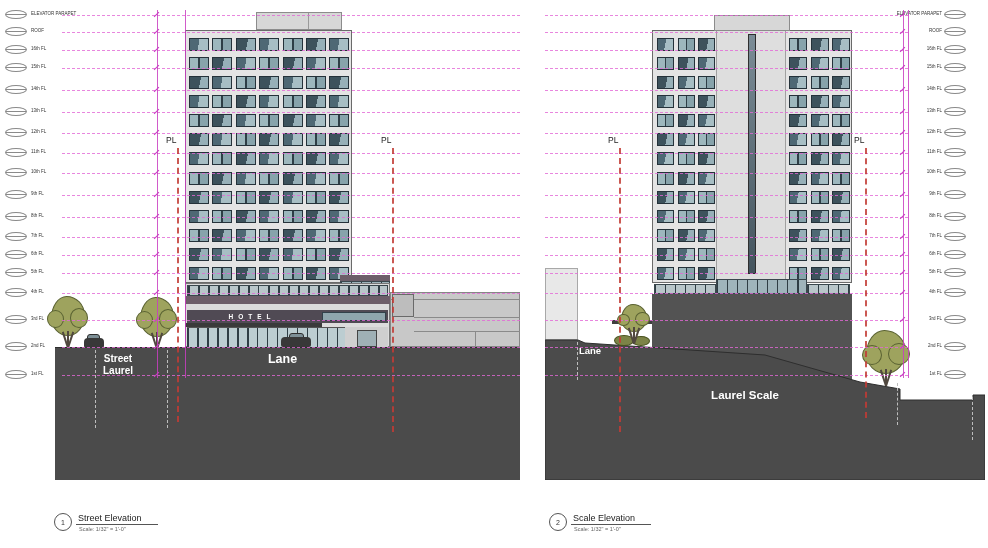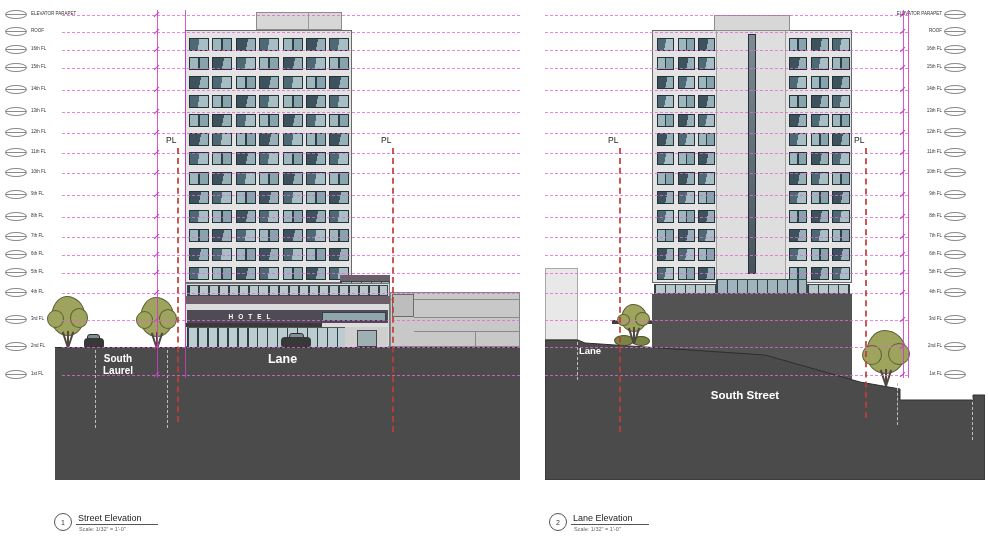--- a/index.html
+++ b/index.html
@@ -168,21 +168,21 @@
   <div class="ground" style="left:55px;top:347px;width:465px;height:133px;"></div>
   <div class="dash-v" style="left:95px;top:350px;height:78px;"></div>
   <div class="dash-v" style="left:167px;top:350px;height:78px;"></div>
 
   <div class="car-top" style="left:289px;top:333px;width:15px;height:6px;"></div>
   <div class="car-body" style="left:281px;top:337px;width:30px;height:10px;"></div>
   <div class="car-top" style="left:87px;top:334px;width:13px;height:6px;"></div>
   <div class="car-body" style="left:84px;top:338px;width:20px;height:10px;"></div>
 
   <div class="street-label" style="left:88px;top:353px;width:60px;font-size:10px;">
-    <span>South</span><br>
+    <span>Street</span><br>
     <span>Laurel</span>
   </div>
   <div class="street-label" style="left:245px;top:352px;width:75px;font-size:12.5px;">Lane</div>
 
   <div class="pl-label" style="left:166px;top:135px;">PL</div>
   <div class="pl-line" style="left:177px;top:148px;height:274px;"></div>
   <div class="pl-label" style="left:381px;top:135px;">PL</div>
   <div class="pl-line" style="left:392px;top:148px;height:284px;"></div>
 
   <div class="title-circle" style="left:54px;top:513px;">1</div>
@@ -286,30 +286,30 @@
 
   <div class="block" style="left:612px;top:320px;width:40px;height:4px;background:#3f3f3f;z-index:4;"></div>
   <div class="shrub" style="left:614px;top:335px;width:18px;height:9px;"></div>
   <div class="shrub" style="left:632px;top:336px;width:16px;height:8px;"></div>
 
   <div class="dash-v" style="left:577px;top:342px;height:38px;"></div>
   <div class="dash-v" style="left:897px;top:383px;height:42px;"></div>
   <div class="dash-v" style="left:972px;top:397px;height:43px;"></div>
 
   <div class="street-label" style="left:572px;top:346px;width:36px;font-size:9.5px;">Lane</div>
-  <div class="street-label" style="left:685px;top:389px;width:120px;font-size:11.5px;">South Street</div>
+  <div class="street-label" style="left:685px;top:389px;width:120px;font-size:11.5px;">Laurel Scale</div>
   <div class="street-label" style="left:903px;top:391px;width:64px;font-size:9.5px;">W 8th Ave</div>
 
   <div class="pl-label" style="left:608px;top:135px;">PL</div>
   <div class="pl-line" style="left:619px;top:148px;height:284px;"></div>
   <div class="pl-label" style="left:854px;top:135px;">PL</div>
   <div class="pl-line" style="left:865px;top:148px;height:270px;"></div>
 
   <div class="title-circle" style="left:549px;top:513px;">2</div>
-  <div class="title-name" style="left:571px;top:513px;">Lane Elevation</div>
+  <div class="title-name" style="left:571px;top:513px;">Scale Elevation</div>
   <div class="title-scale" style="left:574px;top:526px;">Scale: 1/32" = 1'-0"</div>
 
   <div id="gen">
       <div class="gridline" style="left:62px;top:15px;width:458px;"></div>
       <div class="gridline" style="left:545px;top:15px;width:363px;"></div>
       <div class="tick" style="left:153px;top:14px;"></div>
       <div class="tick" style="left:899px;top:14px;"></div>
       <div class="datum" style="left:5px;top:10px;">
         <i></i>
       </div>

